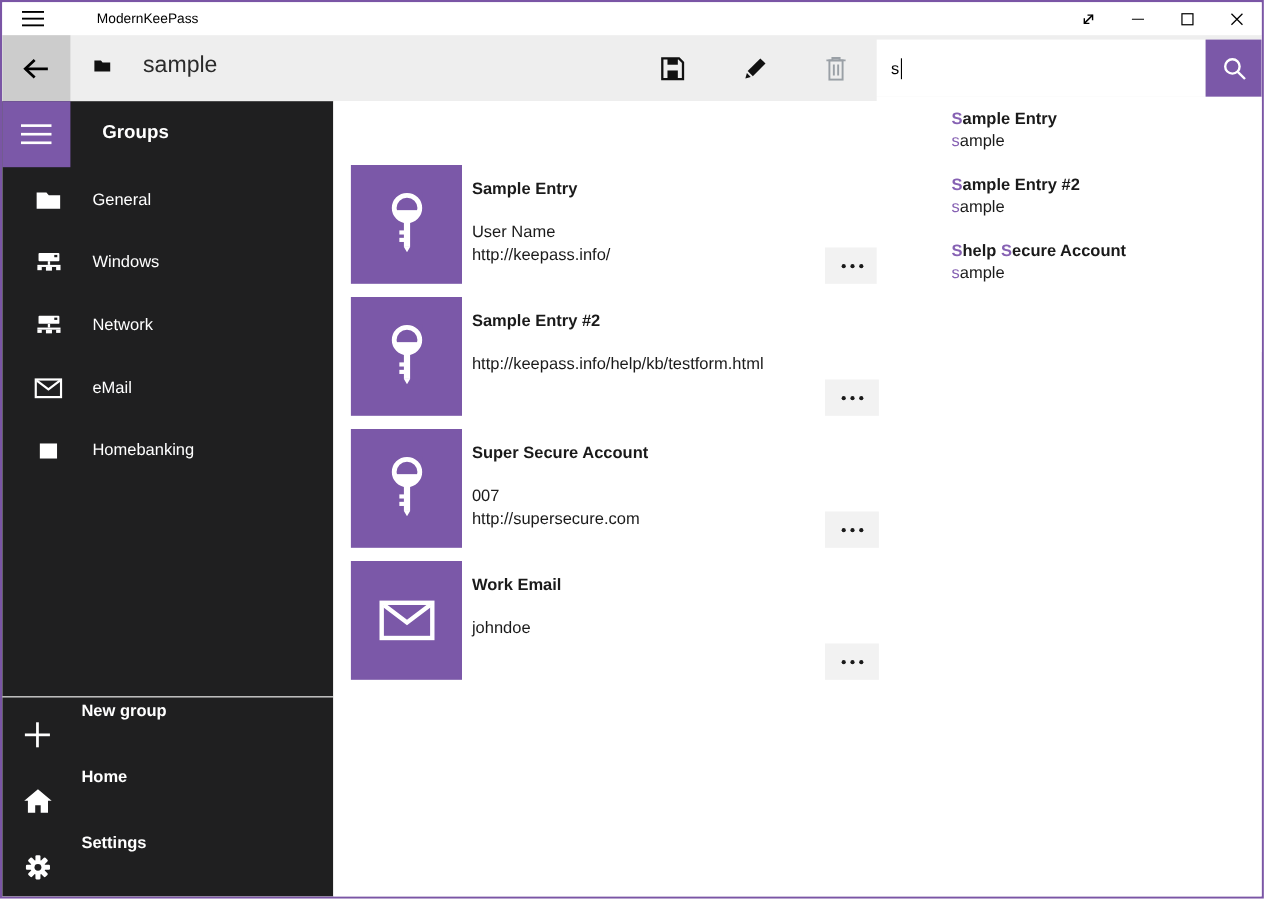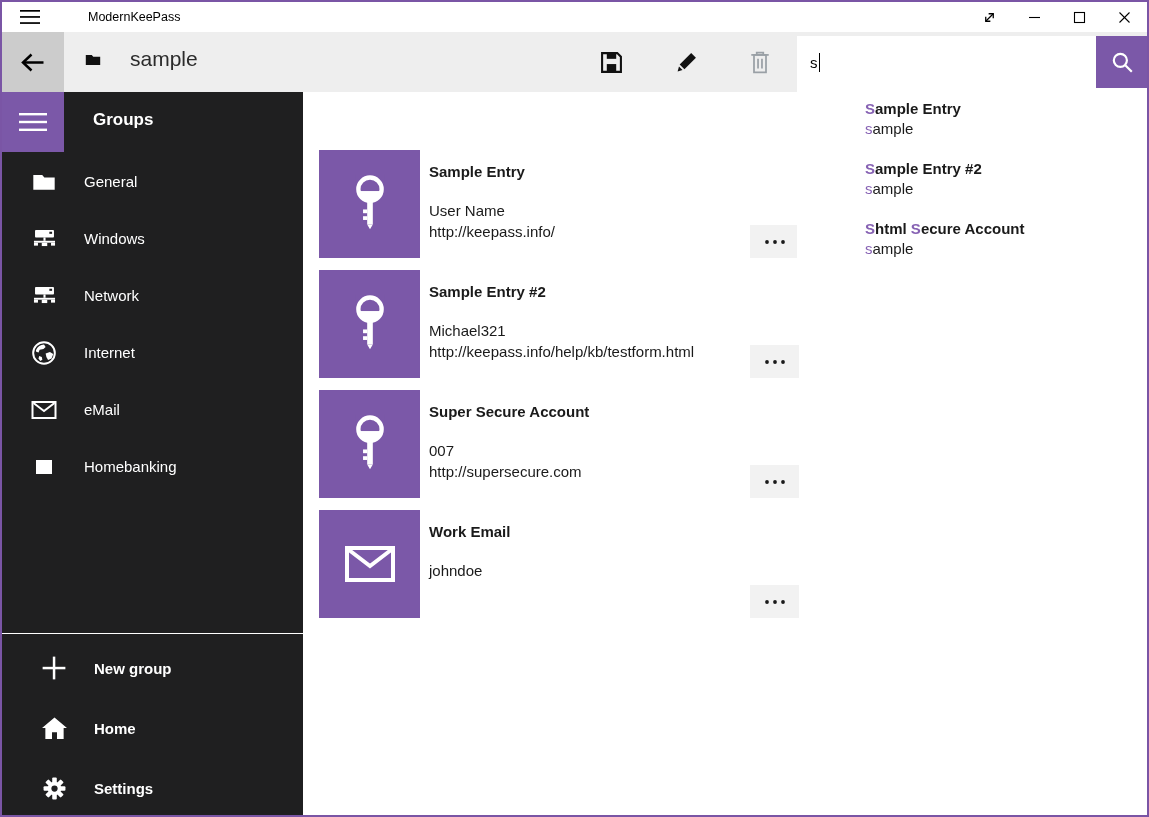--- a/index.html
+++ b/index.html
@@ -36,21 +36,21 @@
   .sidebar { position:absolute; left:0; top:90px; width:301px; bottom:0; background:#1f1f20; color:#fff; }
   .side-burger { position:absolute; left:0; top:0; width:62px; height:60px; background:#7b58a8;
                  display:flex; align-items:center; justify-content:center; }
   .side-header { position:absolute; left:91px; top:18px; font-size:17px; font-weight:bold; }
   .groups { position:absolute; left:0; top:61px; width:100%; }
   .nav-item { height:57px; display:flex; align-items:center; cursor:pointer;padding-left:10px; }
   .nav-icon { width:28px; margin-left:18px; display:flex; align-items:center; justify-content:center; }
   .nav-label { margin-left:26px; font-size:15px; }
   .divider { position:absolute; left:0; top:541px; width:100%; height:1px; background:#ffffff; }
   .actions { position:absolute; left:0; top:546px; width:100%; }
-  .action-item { height:60px; display:flex; align-items:center; cursor:pointer;margin-left:20px; }
+  .action-item { height:60px; display:flex; cursor:pointer; }
   .action-item .nav-label { font-weight:bold; }
 
   
   .content { position:absolute; left:301px; top:90px; right:0; bottom:0; background:#fff; }
   .entry-row { position:absolute; left:16px; width:482px; height:108px; }
   .row-0 { top:58px; } .row-1 { top:178px; } .row-2 { top:298px; } .row-3 { top:418px;text-decoration:underline; }
   .tile { position:absolute; left:0; top:0; width:101px; height:108px; background:#7b58a8;
           display:flex; align-items:center; justify-content:center; }
   .entry-text { position:absolute; left:110px; top:13px; }
   .entry-title { font-size:15px; font-weight:bold; color:#1a1a1a; }
@@ -218,31 +218,20 @@
                 <rect x="18.2" y="13" width="3.8" height="2.8"></rect>
                 <rect x="9.4" y="13" width="5.2" height="3.2"></rect>
               </g>
               <rect x="16.6" y="2.6" width="2.6" height="2" fill="#1f1f20"></rect>
             </svg>
         </span>
         <span class="nav-label">Network</span>
       </div>
       <div class="nav-item">
         <span class="nav-icon">
-          <svg width="26" height="26" viewBox="0 0 24 24">
-              <circle cx="12" cy="12" r="10" fill="none" stroke="#fff" stroke-width="1.8"></circle>
-              <path d="M4.5 9.5 Q7 4.5 12 4.2 L13.5 6.4 L11.5 8.4 L8 9 L7 11.5 L4.8 10.8 Z" fill="#fff"></path>
-              <path d="M13.5 12.5 L17.5 11 L20.5 13 L19 17 L15.8 18.5 L14.2 15.8 Z" fill="#fff"></path>
-              <path d="M7.5 14.8 L10 15.8 L10.5 18.3 L8.5 19.3 L7 17 Z" fill="#fff"></path>
-            </svg>
-        </span>
-        <span class="nav-label">Internet</span>
-      </div>
-      <div class="nav-item">
-        <span class="nav-icon">
           <svg width="26" height="20" viewBox="0 0 26 20" fill="none" stroke="#fff" stroke-width="2">
               <rect x="1.5" y="2" width="23" height="16"></rect>
               <path d="M2.5 3 L13 11 L23.5 3"></path>
             </svg>
         </span>
         <span class="nav-label">eMail</span>
       </div>
       <div class="nav-item">
         <span class="nav-icon">
           <svg width="16" height="14" viewBox="0 0 16 14">
@@ -341,21 +330,20 @@
                 <rect x="8.3" y="19.4" width="2.3" height="2"></rect>
                 <rect x="8.3" y="23" width="2.3" height="2"></rect>
                 <polygon points="10.5,27.4 13.5,27.4 12,30"></polygon>
               </g>
             </svg>
         </span>
       </div>
       <div class="entry-text">
         <div class="entry-title">Sample Entry #2</div>
         <div class="entry-subs">
-          <div>Michael321</div>
           <div>http://keepass.info/help/kb/testform.html</div>
         </div>
       </div>
       <div class="more-btn">
         <svg width="22" height="6" viewBox="0 0 22 6">
             <g fill="#1a1a1a">
               <circle cx="3" cy="3" r="1.9"></circle>
               <circle cx="11" cy="3" r="1.9"></circle>
               <circle cx="19" cy="3" r="1.9"></circle>
             </g>
@@ -428,18 +416,18 @@
   <div class="dropdown">
     <div class="result res-0">
       <div class="result-title"><span class="hl">S</span><span>ample Entry</span></div>
       <div class="result-sub"><span class="hl">s</span><span>ample</span></div>
     </div>
     <div class="result res-1">
       <div class="result-title"><span class="hl">S</span><span>ample Entry #2</span></div>
       <div class="result-sub"><span class="hl">s</span><span>ample</span></div>
     </div>
     <div class="result res-2">
-      <div class="result-title"><span class="hl">S</span><span>html </span><span class="hl">S</span><span>ecure Account</span></div>
+      <div class="result-title"><span class="hl">S</span><span>help </span><span class="hl">S</span><span>ecure Account</span></div>
       <div class="result-sub"><span class="hl">s</span><span>ample</span></div>
     </div>
   </div>
 
 </div>
 
 </body></html>

